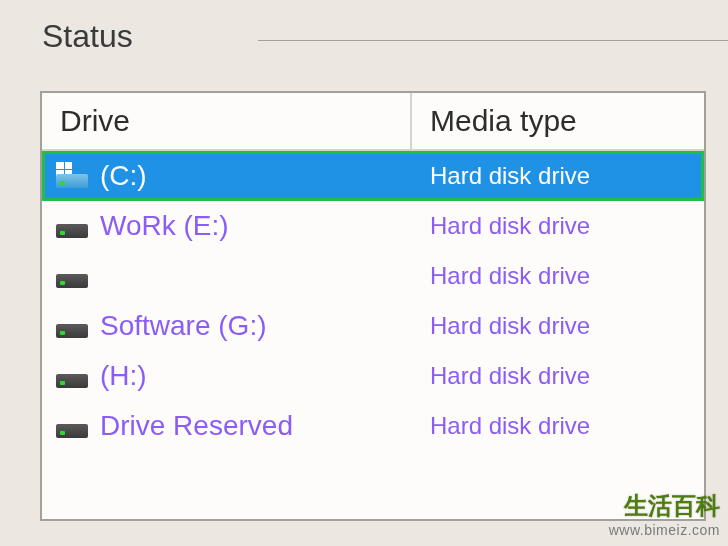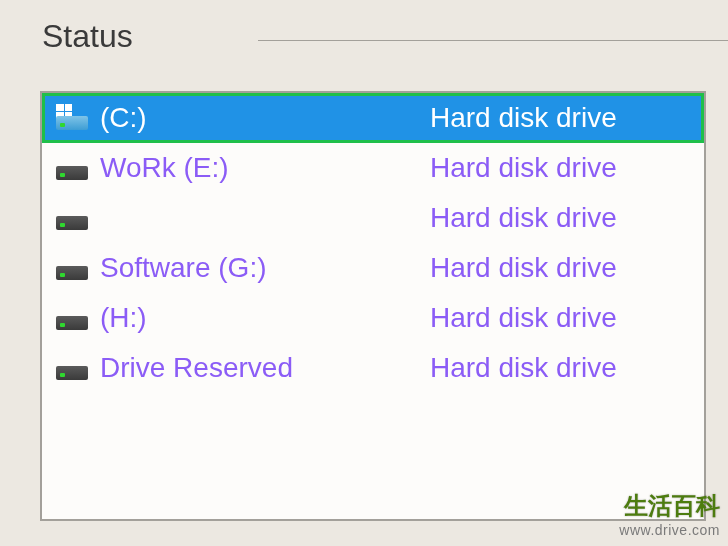--- a/index.html
+++ b/index.html
@@ -81,21 +81,21 @@
       align-items: center;
       padding-left: 14px;
       font-size: 28px;
     }
     .row.selected .cell-drive {
       padding-left: 11px;
     }
     .cell-media {
       flex: 1;
       padding-left: 18px;
-      font-size: 28px;
+      font-size: 24px;
     }
     .row.selected .cell-media {
       padding-left: 15px;
     }
     .drive-icon {
       width: 32px;
       height: 24px;
       margin-right: 12px;
       position: relative;
       flex-shrink: 0;
@@ -155,20 +155,24 @@
       letter-spacing: 0.5px;
     }
   </style>
 </head>
 <body>
 
 <div class="section-title">Status</div>
 <div class="divider-line"></div>
 
 <div class="panel">
+  <div class="header-row">
+    <div class="header-cell-drive">Drive</div>
+    <div class="header-cell-media">Media type</div>
+  </div>
 
   <div class="row selected">
     <div class="cell-drive">
       <span class="drive-icon drive-icon-c">
         <span class="windows-logo">
             <span></span>
             <span></span>
             <span></span>
             <span></span>
           </span>
@@ -224,14 +228,14 @@
           <span class="drive-body"></span>
         </span>
       <span>Drive Reserved</span>
     </div>
     <div class="cell-media">Hard disk drive</div>
   </div>
 </div>
 
 <div class="watermark">
   <div class="watermark-top">生活百科</div>
-  <div class="watermark-url">www.drive.com</div>
+  <div class="watermark-url">www.bimeiz.com</div>
 </div>
 
 </body></html>

